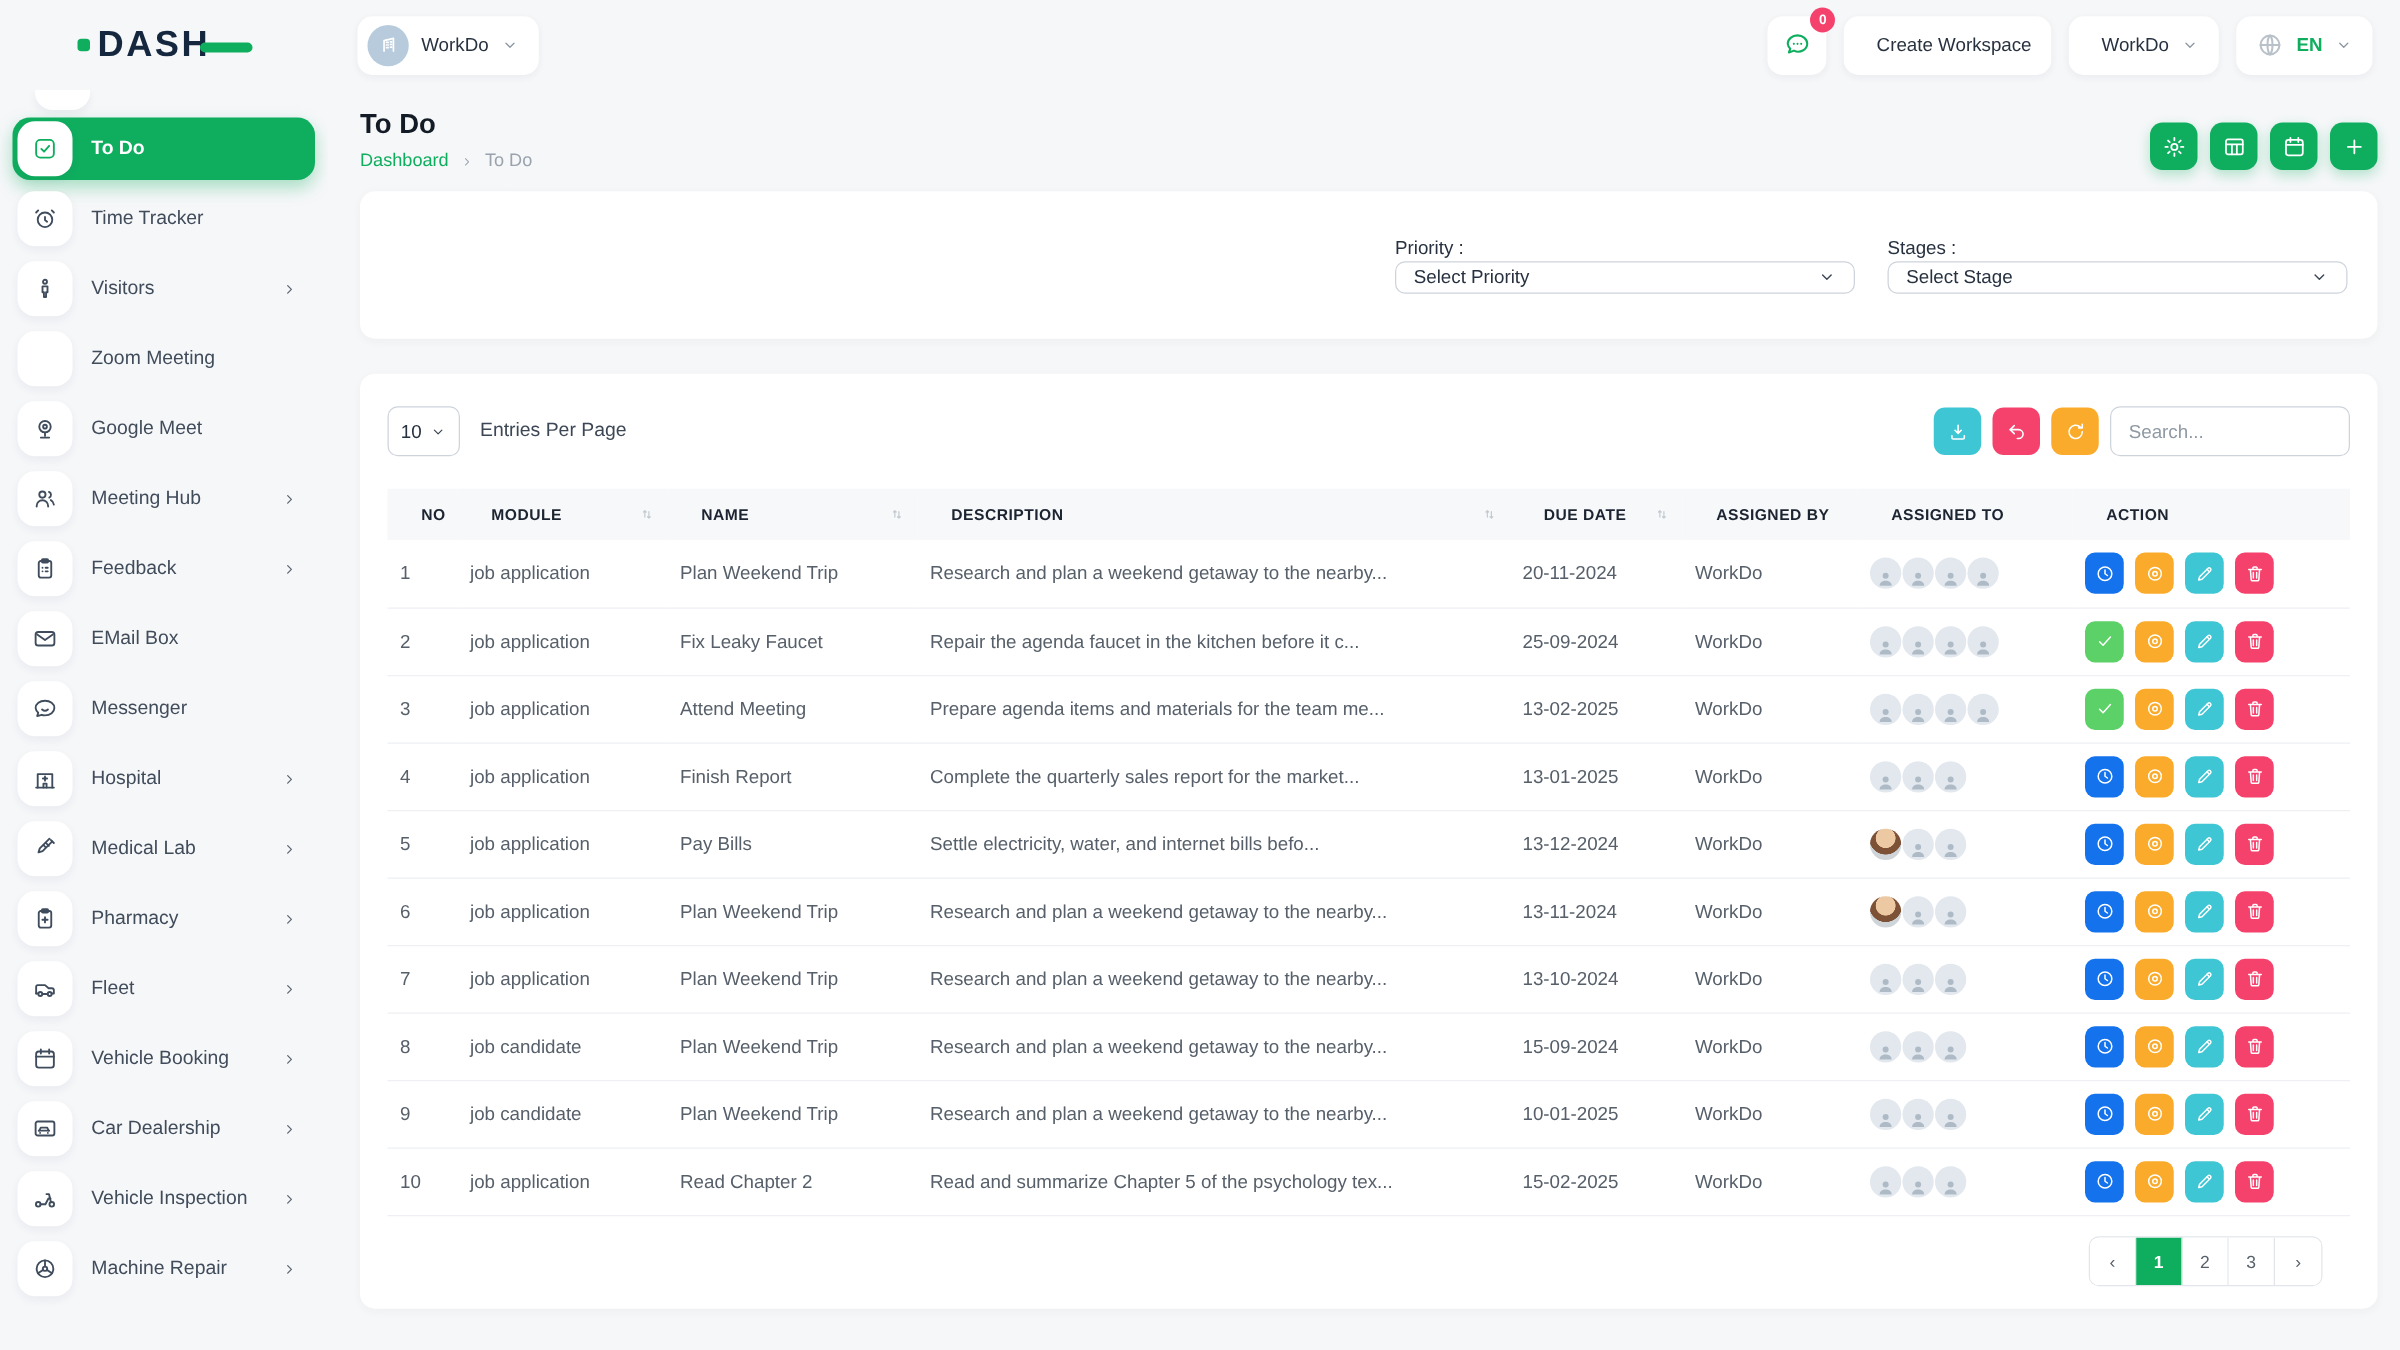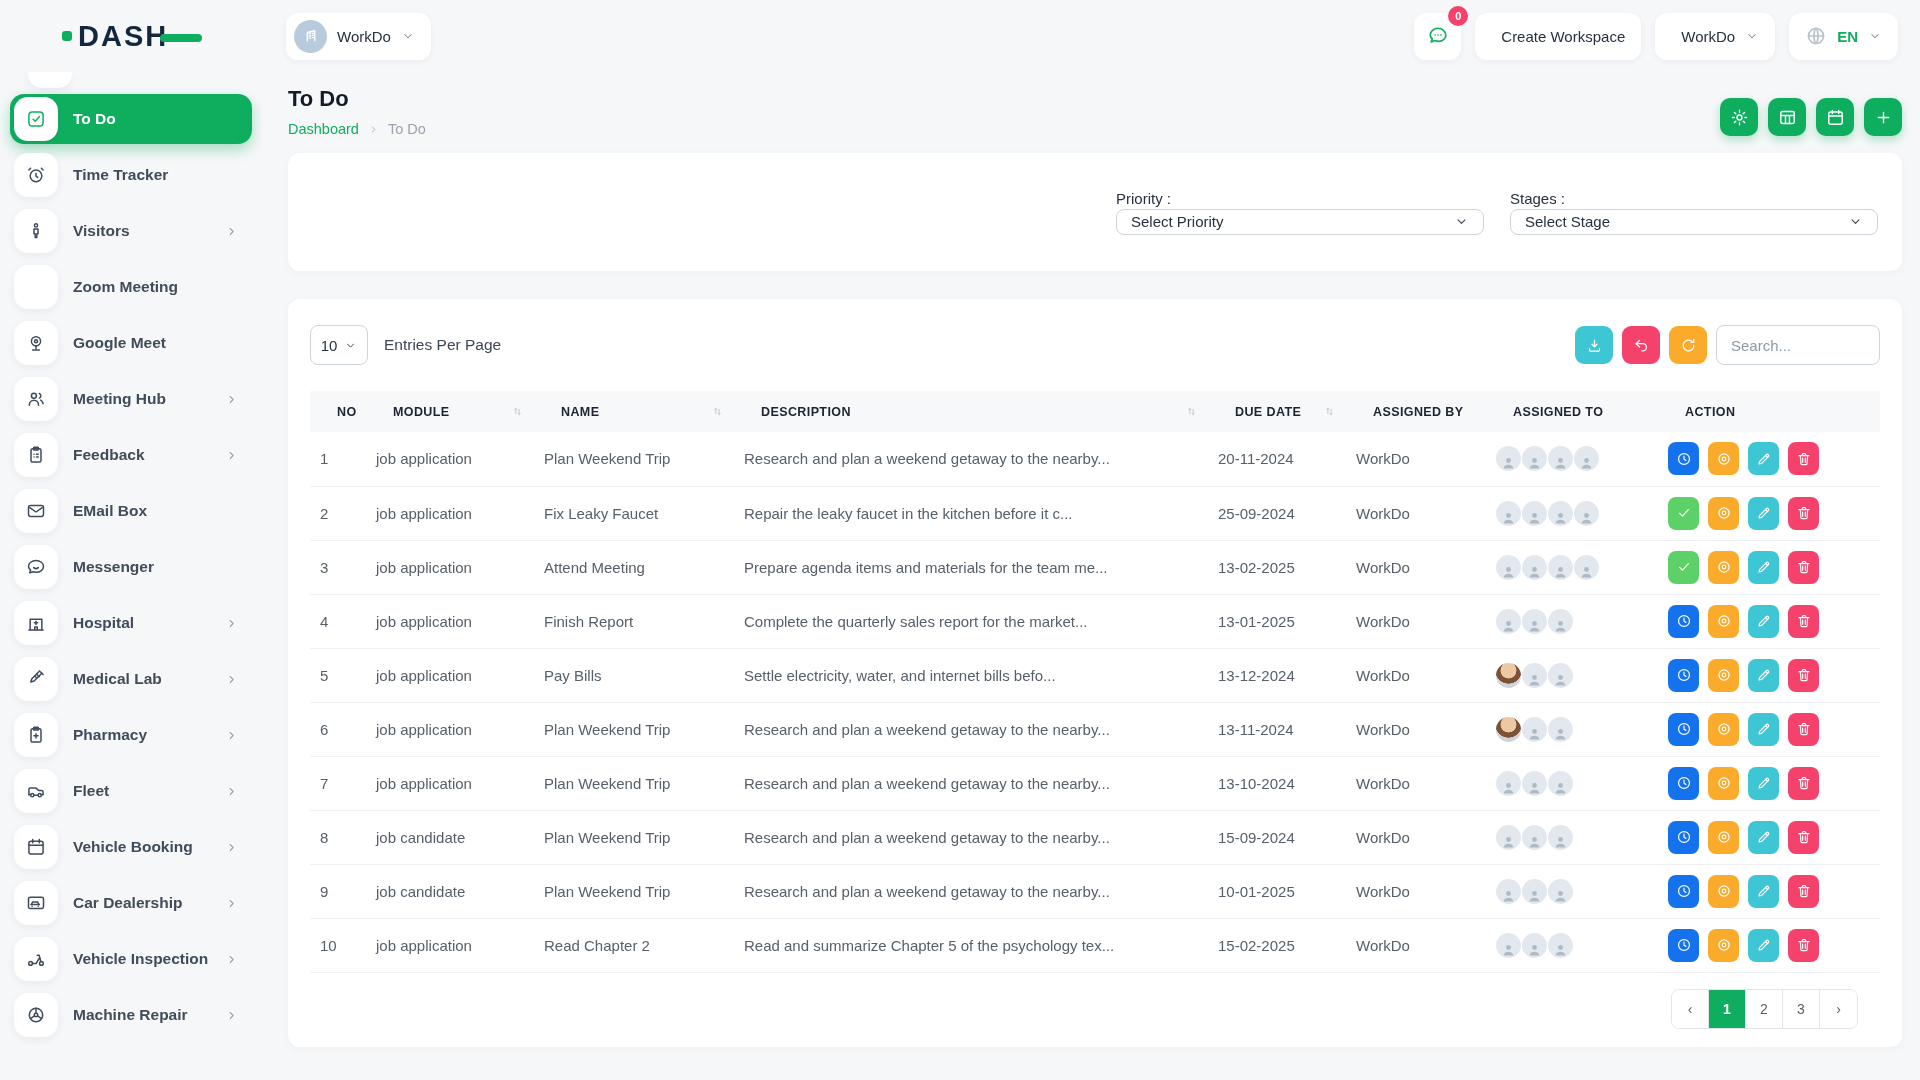--- a/index.html
+++ b/index.html
@@ -27,21 +27,21 @@
   .en-label { color:#0fae5f; font-weight:600; }
   svg { display:block; }
 
   
   .sidebar { position:absolute; top:72px; left:0; width:262px; height:1008px; overflow:hidden; padding:0 10px; }
   .side-peek { width:44px; height:16px; background:#fff; border-radius:0 0 14px 14px; margin:0 0 6px 18px; box-shadow:0 3px 8px rgba(25,39,62,.06); }
   .side-item { display:flex; align-items:center; gap:15px; height:50px; border-radius:14px; padding:0 14px 0 4px; margin-bottom:6px; cursor:pointer; }
   .side-chip { width:44px; height:44px; min-width:44px; border-radius:14px; background:#fff; display:flex; align-items:center; justify-content:center;
                color:#3f4c5d; box-shadow:0 3px 8px rgba(25,39,62,.06); }
   .side-chip svg { width:20px; height:20px; }
-  .side-label { font-size:15.5px; color:#414c5b; font-weight:700; white-space:nowrap; }
+  .side-label { font-size:15.5px; color:#414c5b; font-weight:400; white-space:nowrap; }
   .side-arrow { margin-left:auto; color:#59626e; } .side-arrow svg { width:13px; height:13px; }
   .side-item.active { background:#0fae5f; box-shadow:0 6px 14px rgba(15,174,95,.35); }
   .side-item.active .side-chip { color:#0fae5f; }
   .side-item.active .side-label { color:#fff; font-weight:700; }
 
   
   .main { position:absolute; top:72px; left:262px; width:1658px; height:1008px; padding:14px 18px 0 26px; }
   .page-head { display:flex; align-items:flex-start; }
   .page-title { font-size:22px; font-weight:700; color:#131b26; }
   .breadcrumb { margin-top:9px; font-size:14.5px; display:flex; align-items:center; gap:9px; }
@@ -65,21 +65,21 @@
   
   .table-card { margin-top:28px; min-height:660px; padding:26px 22px 18px; }
   .table-toolbar { display:flex; align-items:center; }
   .entries-select { width:58px; height:40px; border:1px solid #ced4db; border-radius:8px; display:flex; align-items:center;
                     justify-content:center; gap:7px; font-size:15px; color:#27313f; cursor:pointer; }
   .entries-select svg { width:13px; height:13px; color:#3c4654; }
   .entries-label { margin-left:16px; font-size:15.5px; color:#3c4654; }
   .toolbar-right { margin-left:auto; display:flex; align-items:center; gap:9px; }
   .btn-mini { width:38px; height:38px; border-radius:9px; color:#fff; display:flex; align-items:center; justify-content:center; border:none; cursor:pointer; }
   .btn-mini svg { width:17px; height:17px; }
-  .search-box { width:164px; height:40px; border:1px solid #ced4db; border-radius:8px; margin-left:9px;
+  .search-box { width:192px; height:40px; border:1px solid #ced4db; border-radius:8px; margin-left:9px;
                 padding:0 14px; font-size:15px; color:#27313f; font-family:inherit; background:#fff; }
   .search-box::placeholder { color:#8f99a4; }
 
   table { width:100%; border-collapse:collapse; margin-top:26px; table-layout:fixed; }
   thead th { background:#f7f8fa; height:41px; text-align:left; font-size:12.5px; letter-spacing:.4px; color:#1b2430; font-weight:700;
              padding:0 10px; white-space:nowrap; }
   thead th .th-in { display:flex; align-items:center;padding-left:17px; }
   .sort-ic { margin-left:auto; color:#c3cad1; } .sort-ic svg { width:13px; height:13px; }
   tbody td { height:54px; border-bottom:1px solid #eef0f3; font-size:15px; color:#57606a; padding:0 10px; white-space:nowrap;
              overflow:hidden; text-overflow:ellipsis; }
@@ -726,21 +726,21 @@
                     </svg>
                   </span>
                 </button>
               </div>
             </td>
           </tr>
           <tr>
             <td>2</td>
             <td>job application</td>
             <td>Fix Leaky Faucet</td>
-            <td>Repair the leaky faucet in the kitchen before it c...</td>
+            <td>Repair the agenda faucet in the kitchen before it c...</td>
             <td>25-09-2024</td>
             <td>WorkDo</td>
             <td>
               <div class="avatars">
                 <span class="avatar">
                   <span>
                     <svg viewBox="0 0 24 24" fill="none" stroke="currentColor" stroke-width="1.8" stroke-linecap="round" stroke-linejoin="round">
                       <g fill="currentColor" stroke="none">
                         <circle cx="12" cy="9.2" r="3.4"></circle>
                         <path d="M5.2 20.5c0-3.2 3-5.4 6.8-5.4s6.8 2.2 6.8 5.4z"></path>

